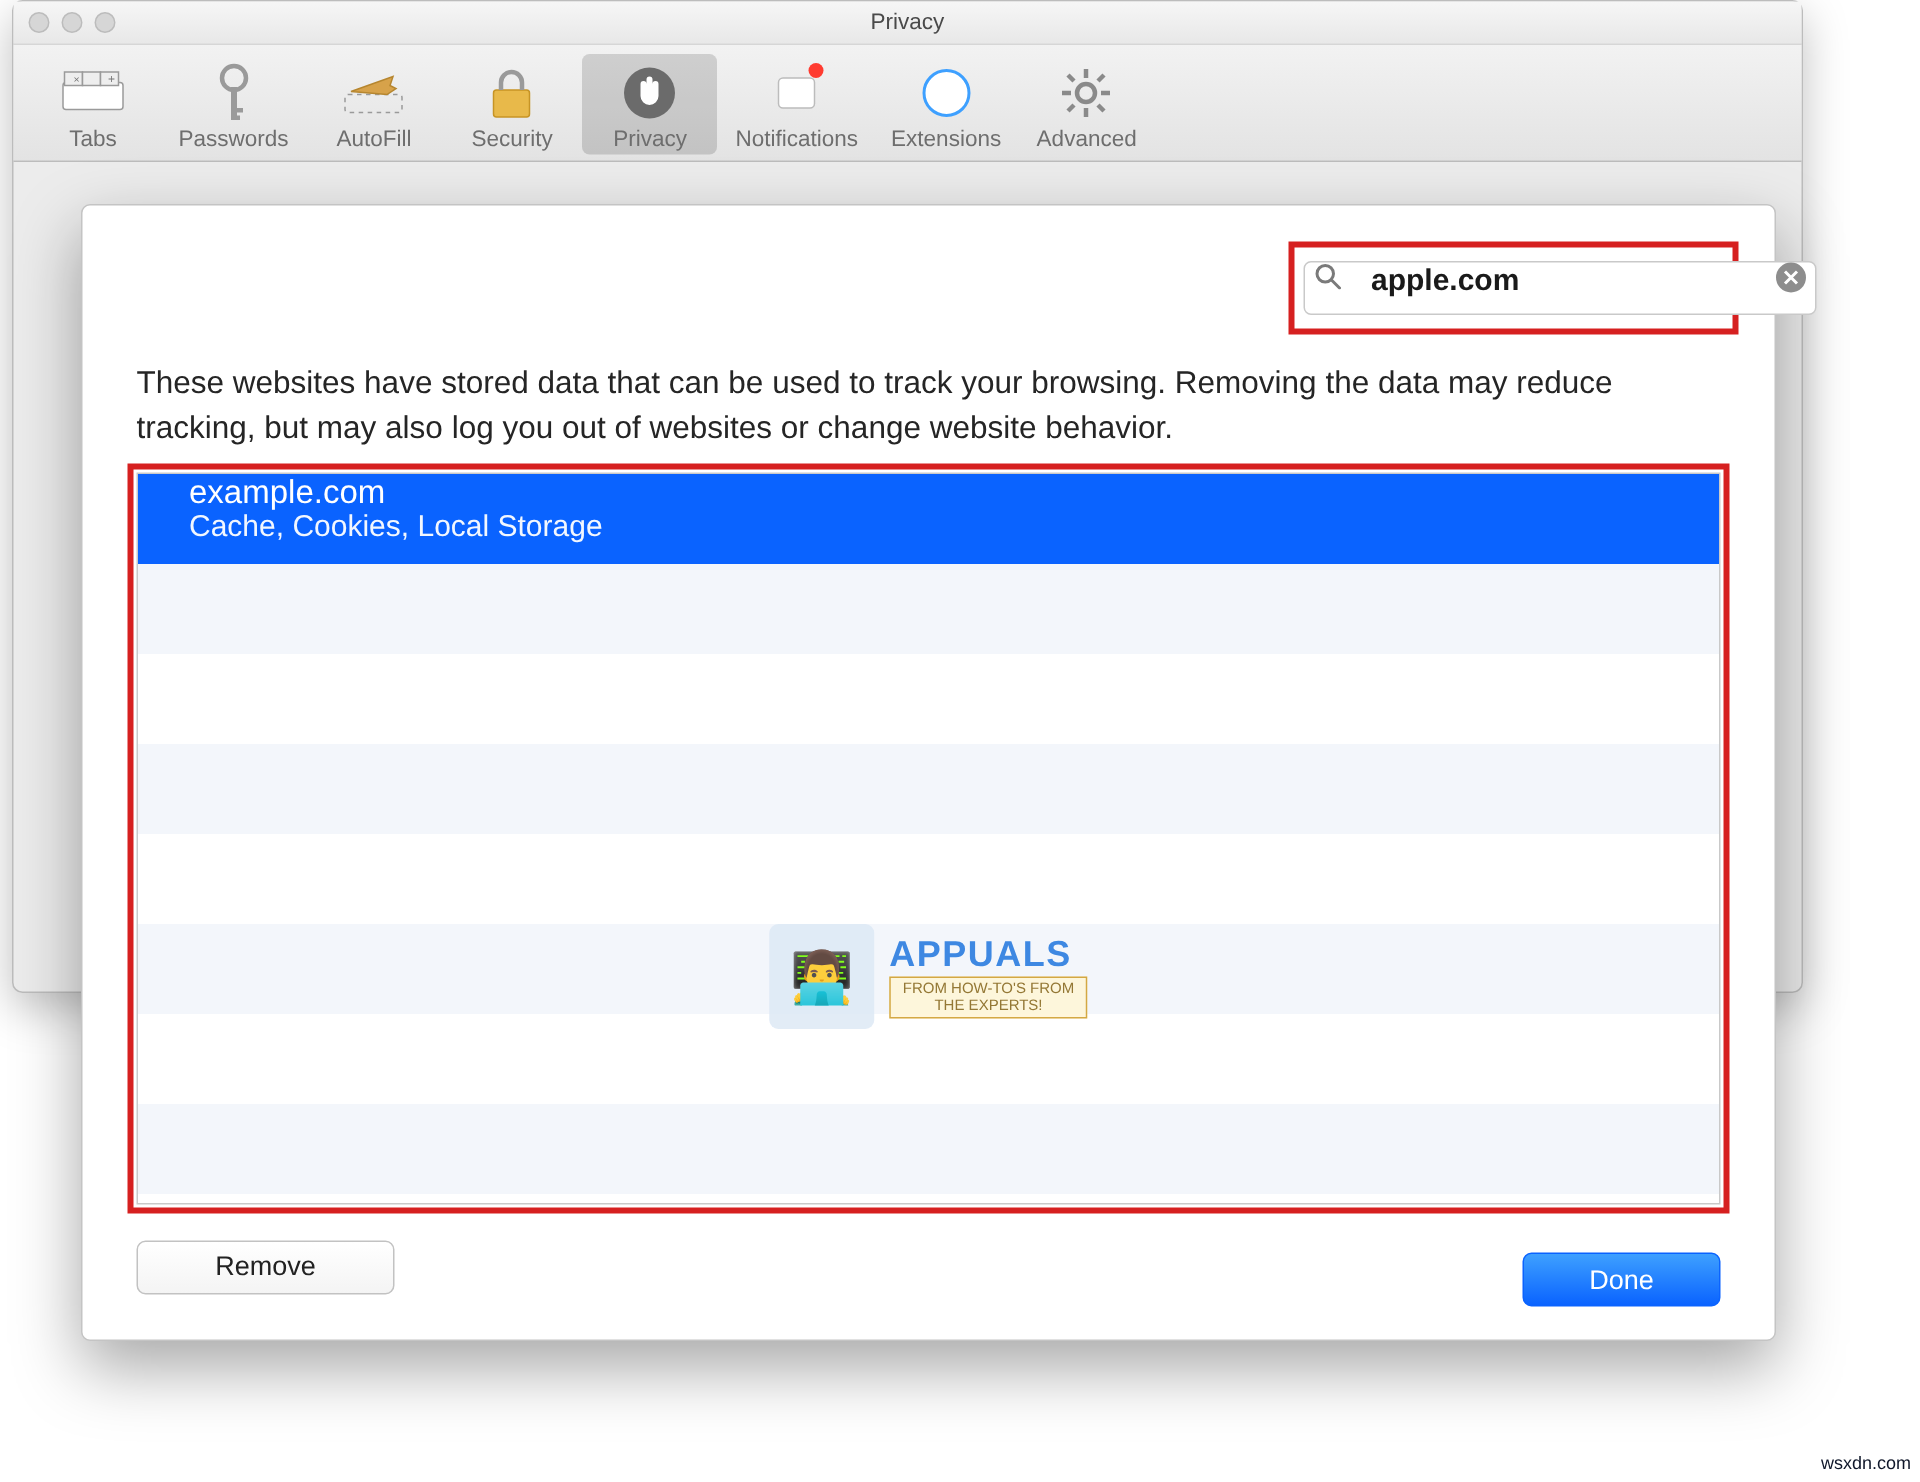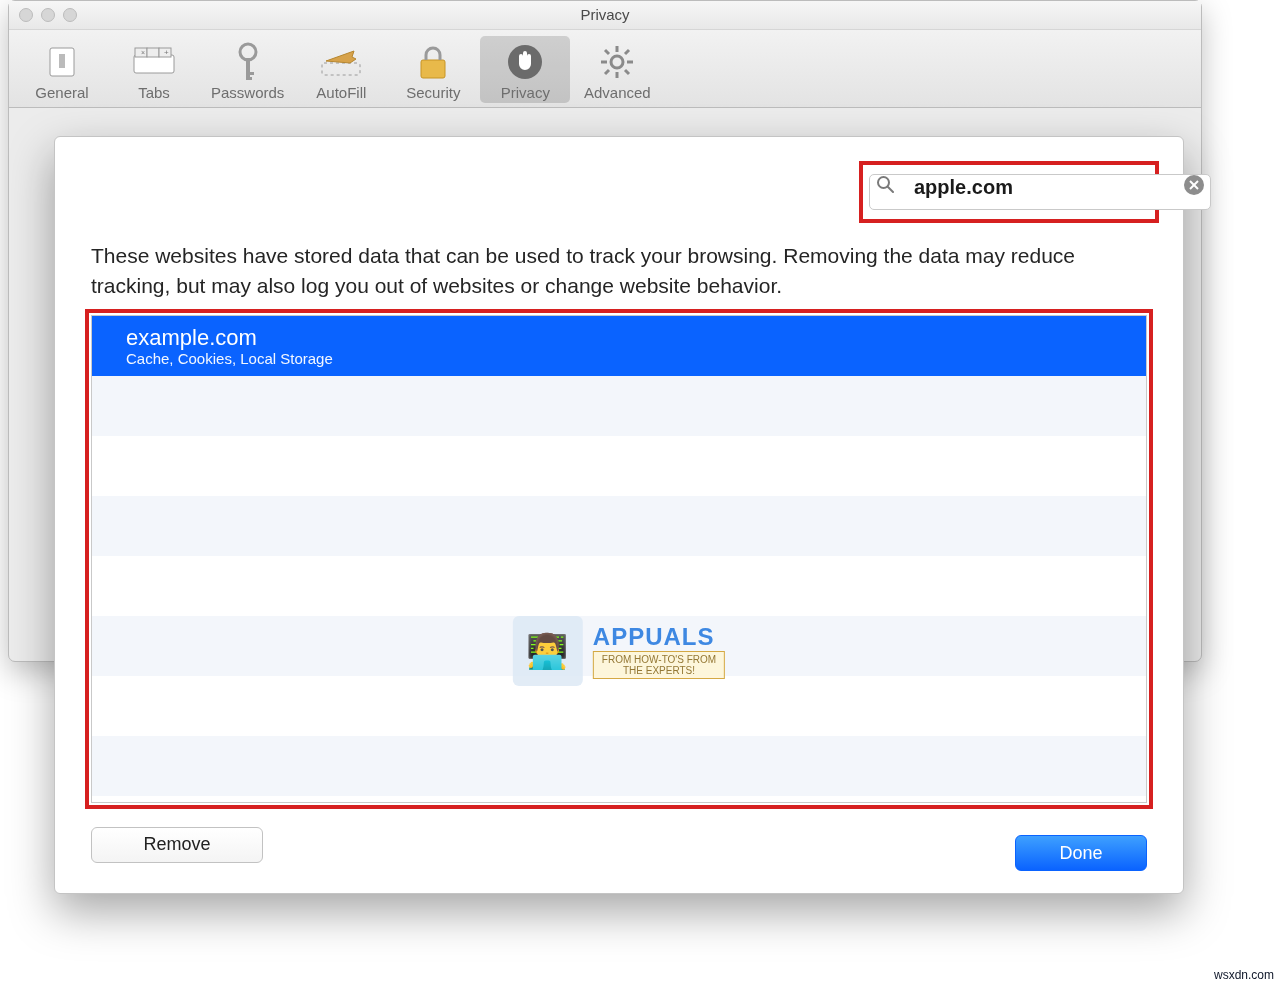--- a/index.html
+++ b/index.html
@@ -14,25 +14,25 @@
   .sheet{position:absolute;left:54px;top:136px;width:1128px;height:756px;background:#fff;border:1px solid #c4c4c4;border-radius:6px;box-shadow:0 18px 45px rgba(0,0,0,.35);z-index:5;padding:0;}
   .sheet-inner{position:relative;width:100%;height:100%;}
   .search-wrap{position:absolute;right:24px;top:24px;width:292px;height:54px;border:4px solid #d62020;display:flex;align-items:center;}
   .searchbox{flex:1;height:34px;margin:0 6px;background:#fff;border:1px solid #c9c9c9;border-radius:5px;display:flex;align-items:flex-start;padding:0 6px;}
   .searchbox input{border:0;outline:0;flex:1;font-size:20px;font-weight:600;color:#1a1a1a;background:transparent;text-align:left;padding-left:20px;}
   .mag{width:18px;height:18px;color:#7a7a7a;flex:none;}
   .clear{width:20px;height:20px;border-radius:50%;background:#8d8d8d;color:#fff;display:flex;align-items:center;justify-content:center;font-size:14px;flex:none;}
   .desc{position:absolute;left:36px;right:36px;top:104px;font-size:21px;line-height:30px;color:#252525;}
   .list-wrap{position:absolute;left:30px;right:30px;top:172px;height:492px;border:4px solid #d62020;}
   .list{position:absolute;inset:2px;border:1px solid #c9c9c9;background:#fff;overflow:hidden;}
-  .row{height:60px;display:flex;align-items:center;padding:0 18px;gap:16px;}
+  .row{height:60px;display:flex;align-items:flex-start;padding:0 18px;gap:16px;}
   .row.alt{background:#f3f6fb;}
   .row.sel{background:#0a63ff;color:#fff;}
   .row .site{font-size:22px;line-height:24px;}
-  .row .meta{font-size:15px;opacity:.95;}
+  .row .meta{font-size:20px;opacity:.95;}
   .apple-ico{font-size:20px;color:#2b2b2b;}
   .row.sel .apple-ico{color:#cfe0ff;}
   .buttons{position:absolute;left:36px;bottom:22px;right:36px;display:flex;align-items:center;}
   .btn{height:34px;min-width:170px;border:1px solid #c2c2c2;border-radius:6px;background:linear-gradient(#ffffff,#f4f4f4);font-size:18px;color:#222;display:flex;align-items:center;justify-content:center;margin-right:16px;}
   .btn.primary{background:linear-gradient(#3ea0ff,#0a63ff);border-color:#0a63ff;color:#fff;min-width:130px;margin:17px 0 0 auto;}
   .watermark{position:absolute;left:50%;top:300px;transform:translateX(-50%);display:flex;align-items:center;gap:10px;opacity:.9;pointer-events:none;}
   .wm-name{font-size:24px;font-weight:800;letter-spacing:1px;color:#2b7de0;}
   .wm-box{border:1px solid #d0a030;background:#fff6d8;padding:2px 8px;font-size:10px;color:#8a6b20;line-height:11px;text-align:center;}
   .wm-guy{width:70px;height:70px;border-radius:6px;background:#dfeaf6;display:flex;align-items:center;justify-content:center;font-size:34px;}
   .srcnote{position:absolute;right:6px;bottom:6px;font-size:12px;color:#0f172a;}
@@ -49,29 +49,20 @@
     <div class="traffic">
       <div class="tl"></div>
       <div class="tl"></div>
       <div class="tl"></div>
     </div>
     <span>Privacy</span>
   </div>
 
   <div class="toolbar">
 
-    <div class="tb-item">
-      <div class="tb-ico">
-        <svg width="36" height="36" viewBox="0 0 36 36">
-            <rect x="6" y="4" width="24" height="28" rx="2" fill="#fff" stroke="#9a9a9a"></rect>
-            <rect x="15" y="10" width="6" height="14" fill="#bbb"></rect>
-          </svg>
-      </div>
-      <span>General</span>
-    </div>
 
     <div class="tb-item">
       <div class="tb-ico">
         <svg width="42" height="30" viewBox="0 0 42 30">
             <rect x="1" y="8" width="40" height="18" rx="2" fill="#fff" stroke="#9a9a9a"></rect>
             <rect x="2" y="1" width="12" height="9" fill="#eee" stroke="#9a9a9a"></rect>
             <rect x="14" y="1" width="12" height="9" fill="#eee" stroke="#9a9a9a"></rect>
             <rect x="26" y="1" width="12" height="9" fill="#eee" stroke="#9a9a9a"></rect>
             <text x="8" y="8" font-size="7" fill="#777">×</text>
             <text x="31" y="8" font-size="8" fill="#777">+</text>
@@ -116,21 +107,40 @@
     <div class="tb-item selected">
       <div class="tb-ico">
         <svg width="38" height="38" viewBox="0 0 38 38">
             <circle cx="19" cy="19" r="17" fill="#6b6b6b"></circle>
             <path d="M13 20 v-7 a2 2 0 0 1 4 0 v-3 a2 2 0 0 1 4 0 v3 a2 2 0 0 1 4 0 v8 a6 6 0 0 1 -12 0 z" fill="#fff"></path>
           </svg>
       </div>
       <span>Privacy</span>
     </div>
 
-
+    <div class="tb-item">
+      <div class="tb-ico tb-ico-wrap">
+        <svg width="36" height="36" viewBox="0 0 36 36">
+            <rect x="6" y="8" width="24" height="20" rx="3" fill="#fff" stroke="#bcbcbc"></rect>
+          </svg>
+        <div class="dot"></div>
+      </div>
+      <span>Notifications</span>
+    </div>
+
+    <div class="tb-item">
+      <div class="tb-ico">
+        <svg width="36" height="36" viewBox="0 0 36 36">
+            <circle cx="18" cy="18" r="15" fill="#fff" stroke="#3ea0ff" stroke-width="2"></circle>
+            <polygon points="12,24 20,16 24,12 16,20" fill="#ff3b30"></polygon>
+            <polygon points="24,12 16,20 20,16" fill="#3ea0ff"></polygon>
+          </svg>
+      </div>
+      <span>Extensions</span>
+    </div>
 
     <div class="tb-item">
       <div class="tb-ico">
         <svg width="36" height="36" viewBox="0 0 36 36">
             <circle cx="18" cy="18" r="6" fill="none" stroke="#8a8a8a" stroke-width="3"></circle>
             <g stroke="#8a8a8a" stroke-width="3">
               <line x1="18" y1="2" x2="18" y2="8"></line>
               <line x1="18" y1="28" x2="18" y2="34"></line>
               <line x1="2" y1="18" x2="8" y2="18"></line>
               <line x1="28" y1="18" x2="34" y2="18"></line>

